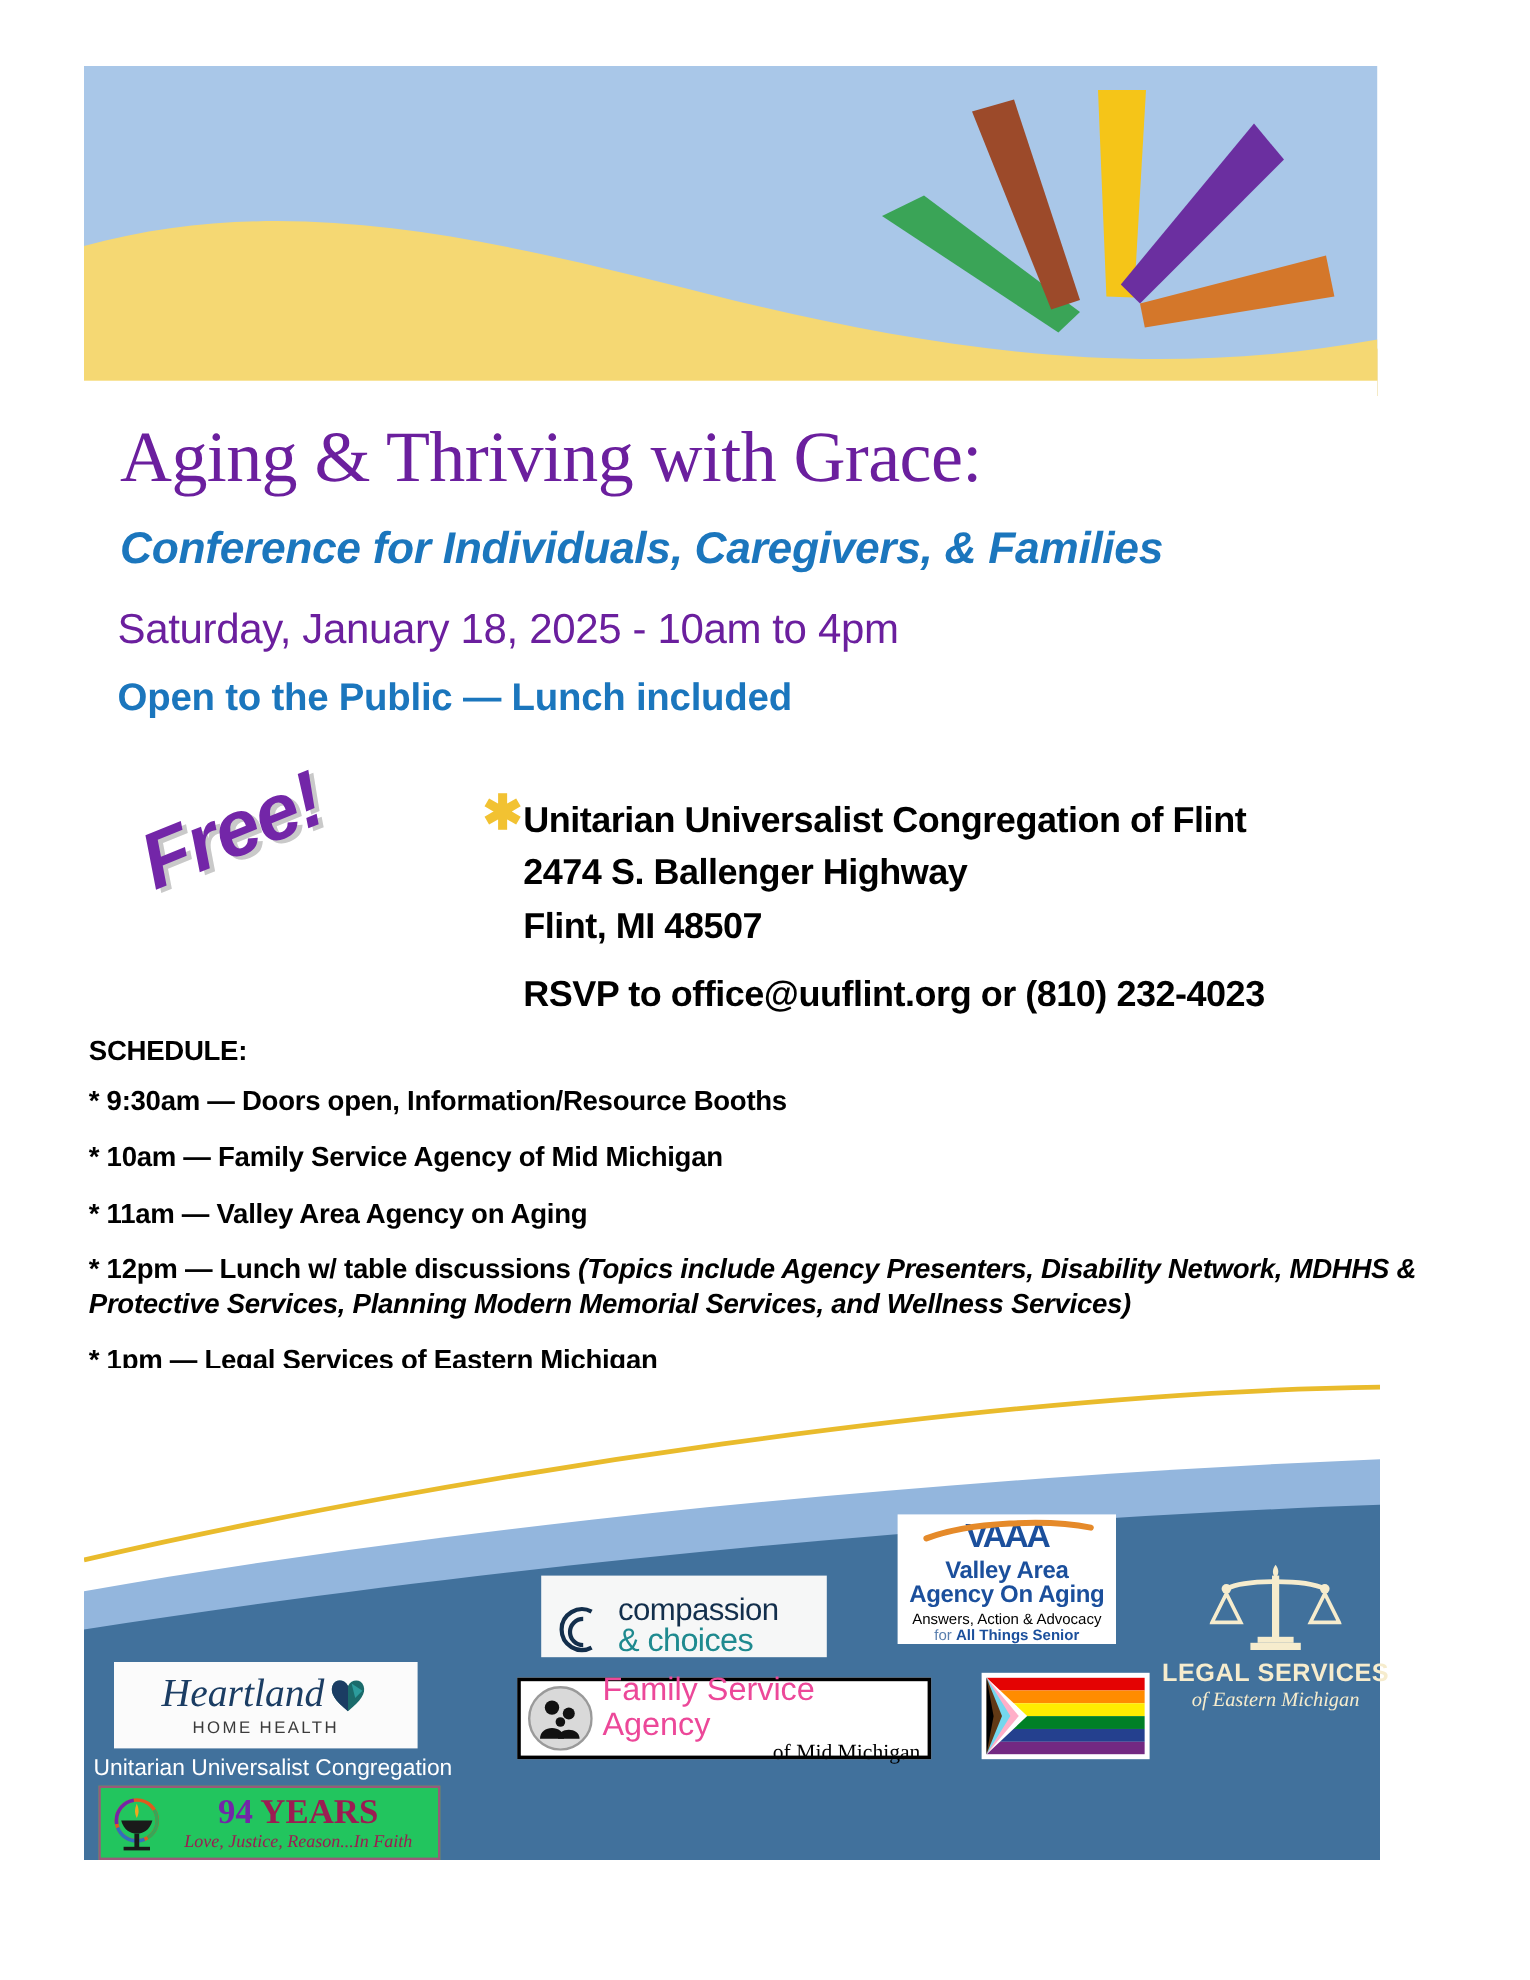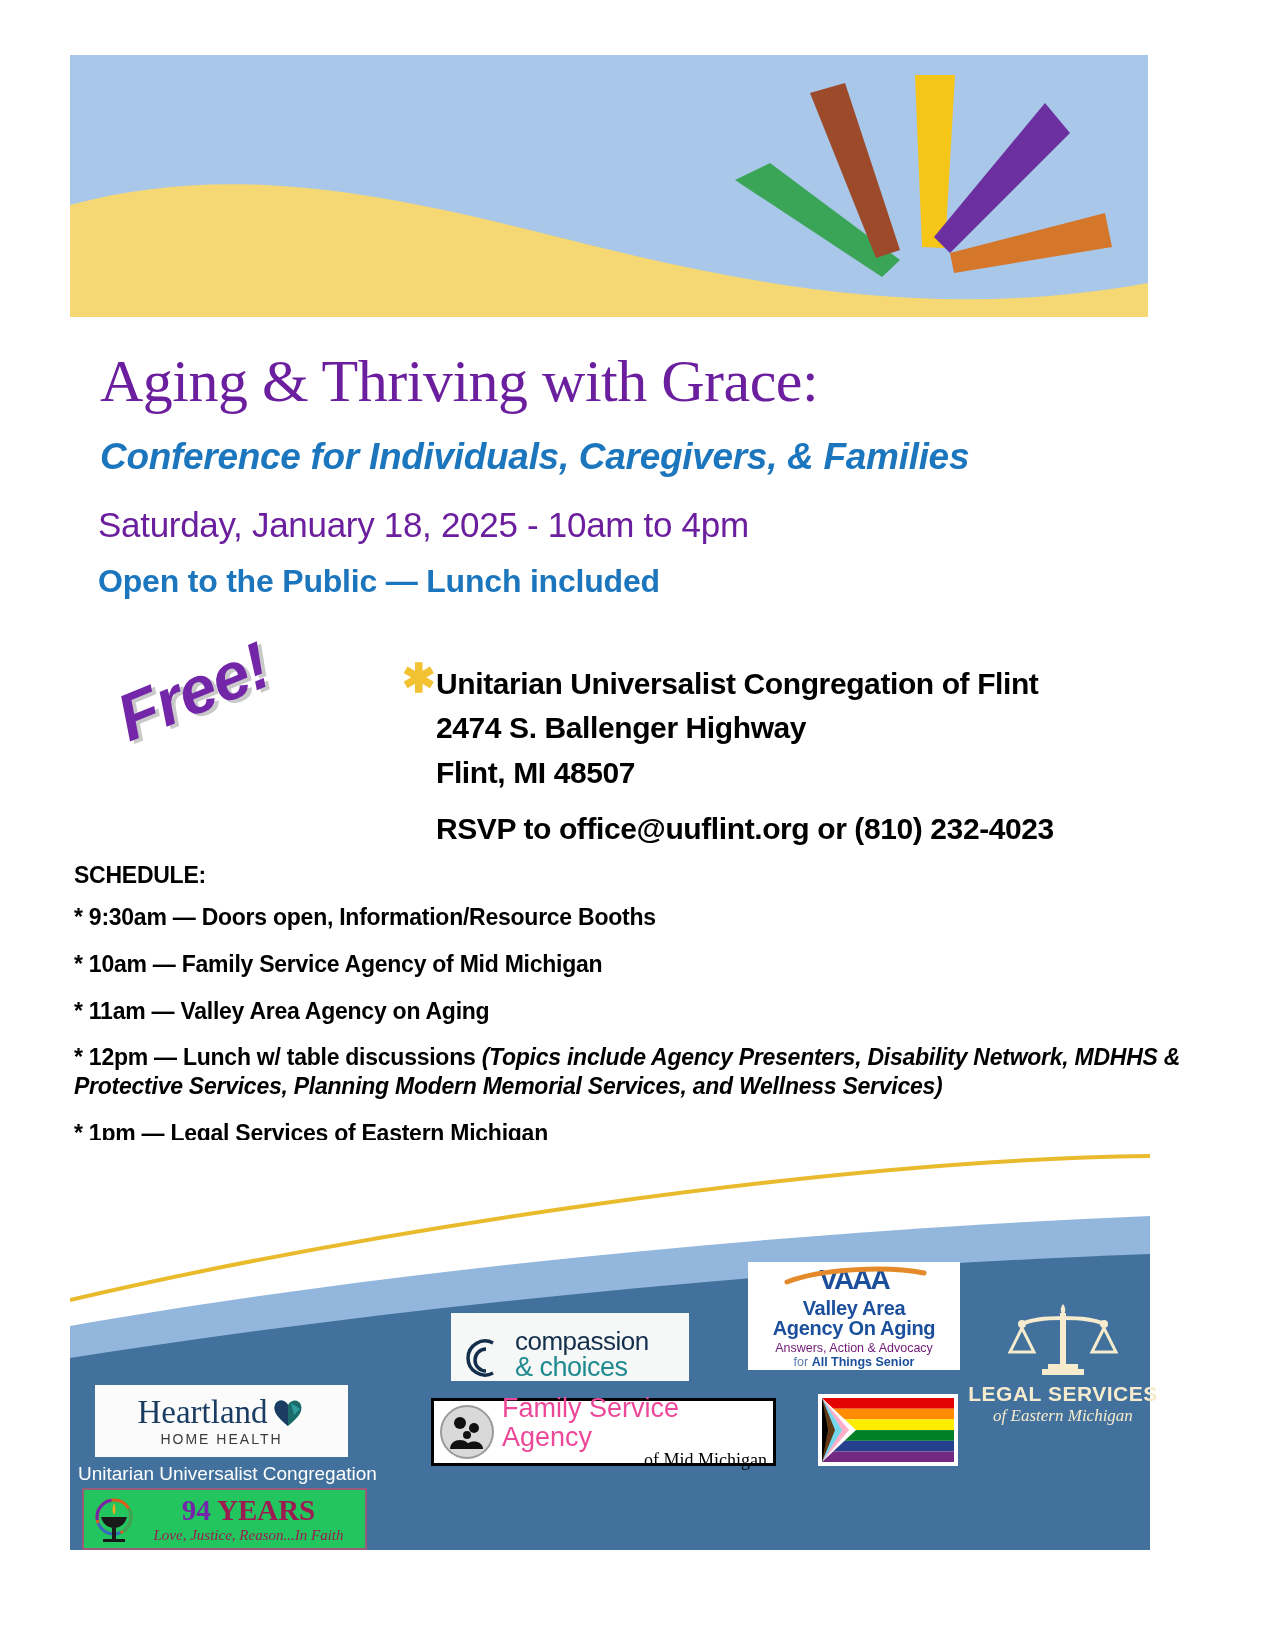--- a/index.html
+++ b/index.html
@@ -191,20 +191,21 @@
     display: flex; flex-direction: column;
     align-items: center; justify-content: center;
     background: #fbfbfb;
   }
   .heartland-row { display:flex; align-items:center; gap:4px; }
   .heartland-word {
     font-family: "Liberation Serif", serif;
     font-size: 33px;
     color: #1b3d63;
     line-height: 1;
+    font-style: italic;
   }
   .heartland-sub {
     font-family: "Liberation Sans", sans-serif;
     font-size: 14px;
     letter-spacing: 2px;
     color: #3b3b3b;
     margin-top: 2px;
   }
 
   
@@ -282,38 +283,38 @@
   .fsa-line2 {
     font-family: "Liberation Serif", serif;
     font-size: 18px;
     color: #000;
     text-align: right;
     padding-right: 6px;
   }
 
   
   .logo-vaaa {
-    left: 748px; top: 1262px; width: 212px; height: 108px;
+    left: 748px; top: 1262px; width: 182px; height: 108px;
     background: #ffffff;
     text-align: center;
     padding-top: 2px;
   }
   .vaaa-mark { height: 30px; }
   .vaaa-title {
     font-family: "Liberation Sans", sans-serif;
     font-weight: bold;
     font-size: 20px;
     color: #1b4f9c;
     line-height: 1.02;
     letter-spacing: -0.3px;
   }
   .vaaa-tag1 {
     font-family: "Liberation Sans", sans-serif;
     font-size: 12.5px;
-    color: #701a75;
+    color: #000000;
     margin-top: 2px;
     text-align: center;
   }
   .vaaa-tag2 {
     font-family: "Liberation Sans", sans-serif;
     font-size: 12.5px;
     color: #5a7fae;
   }
   .vaaa-tag2 b { color: #1b4f9c; }
 

